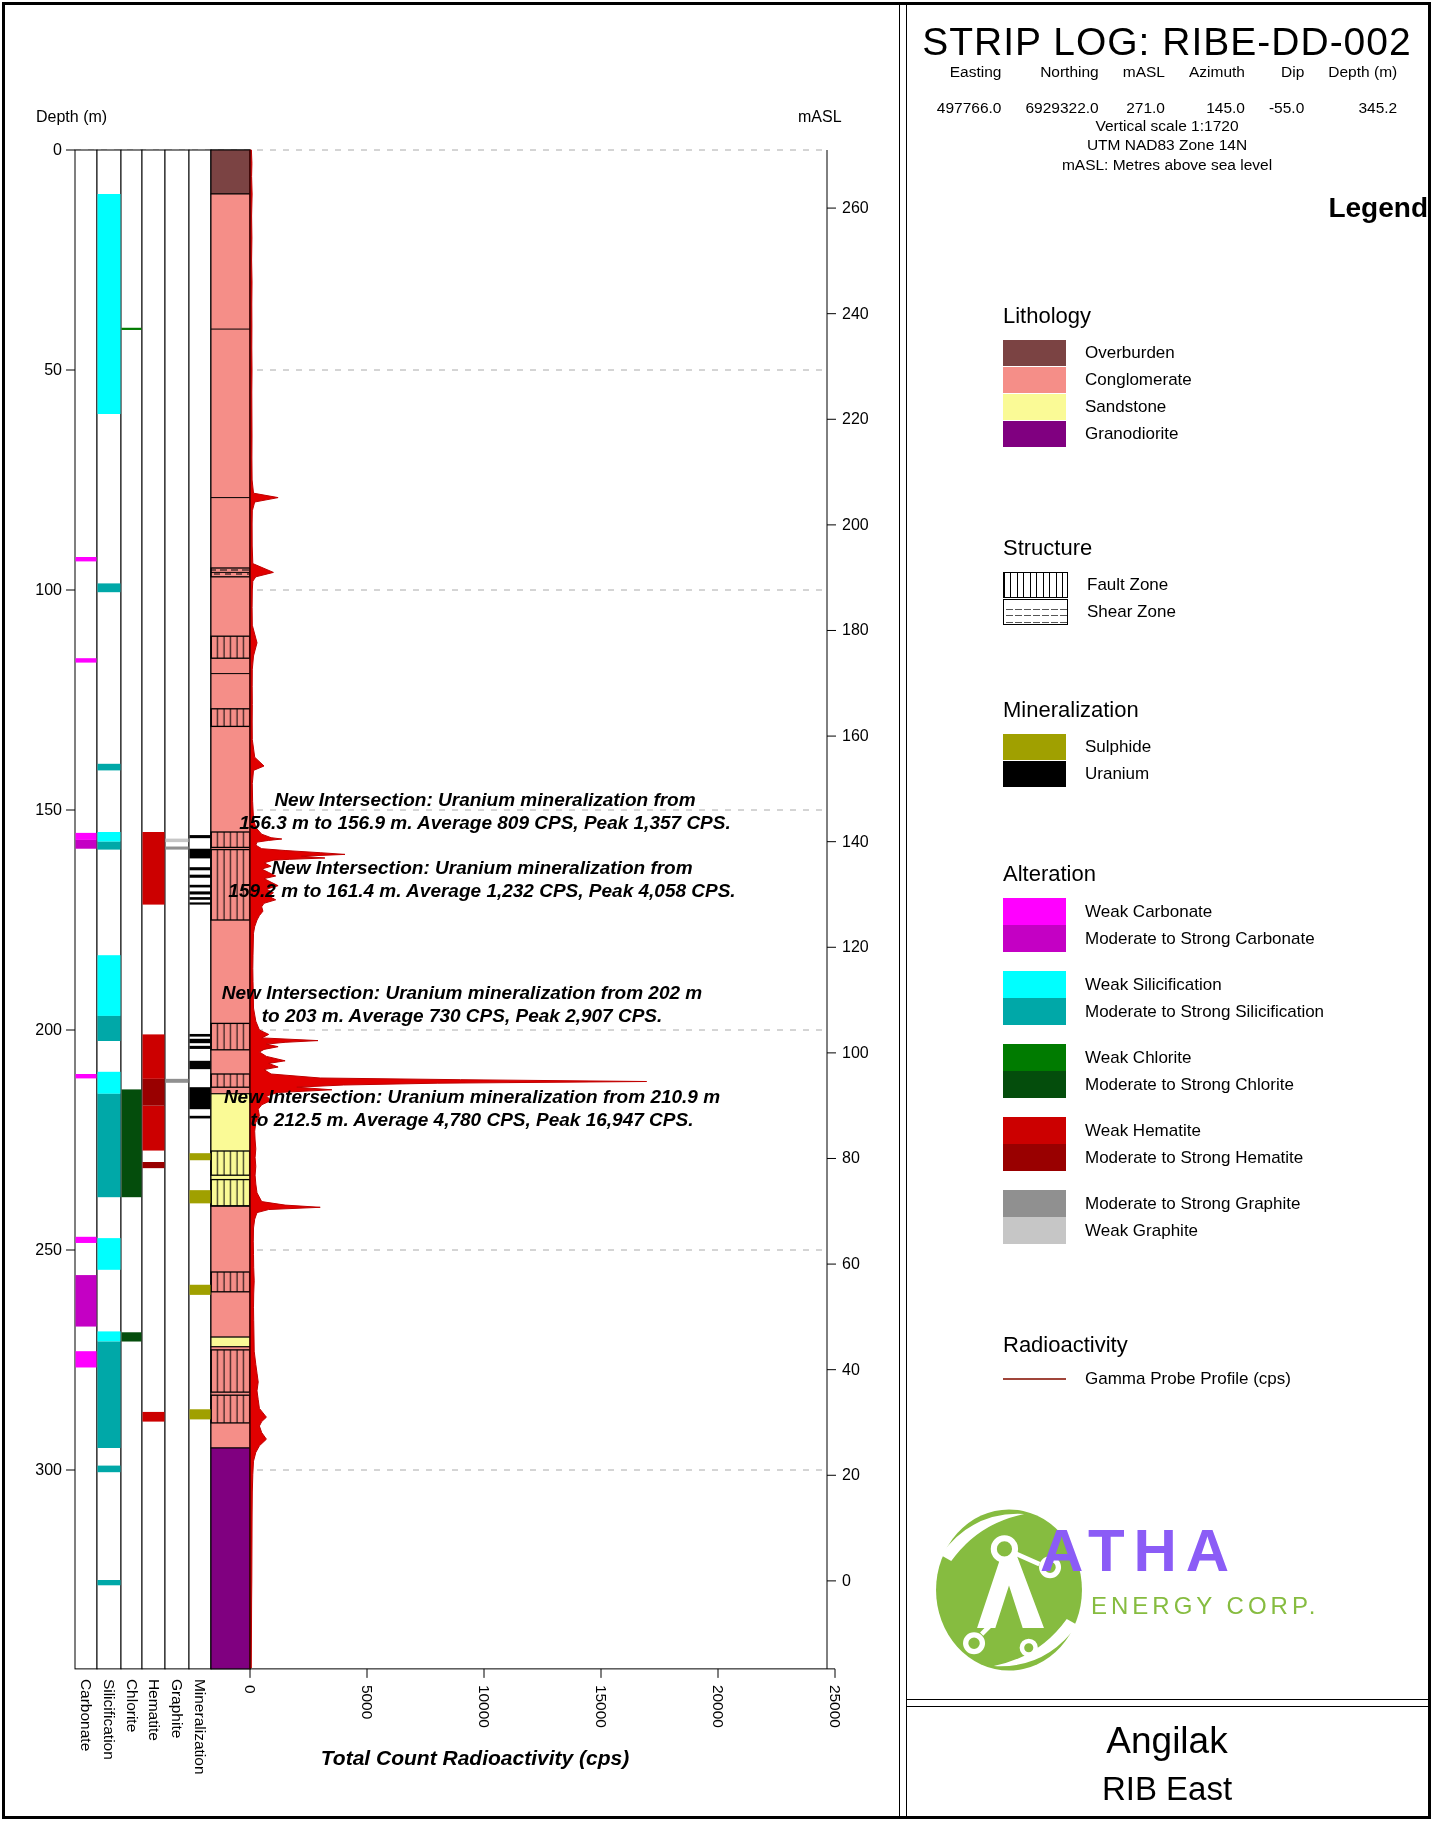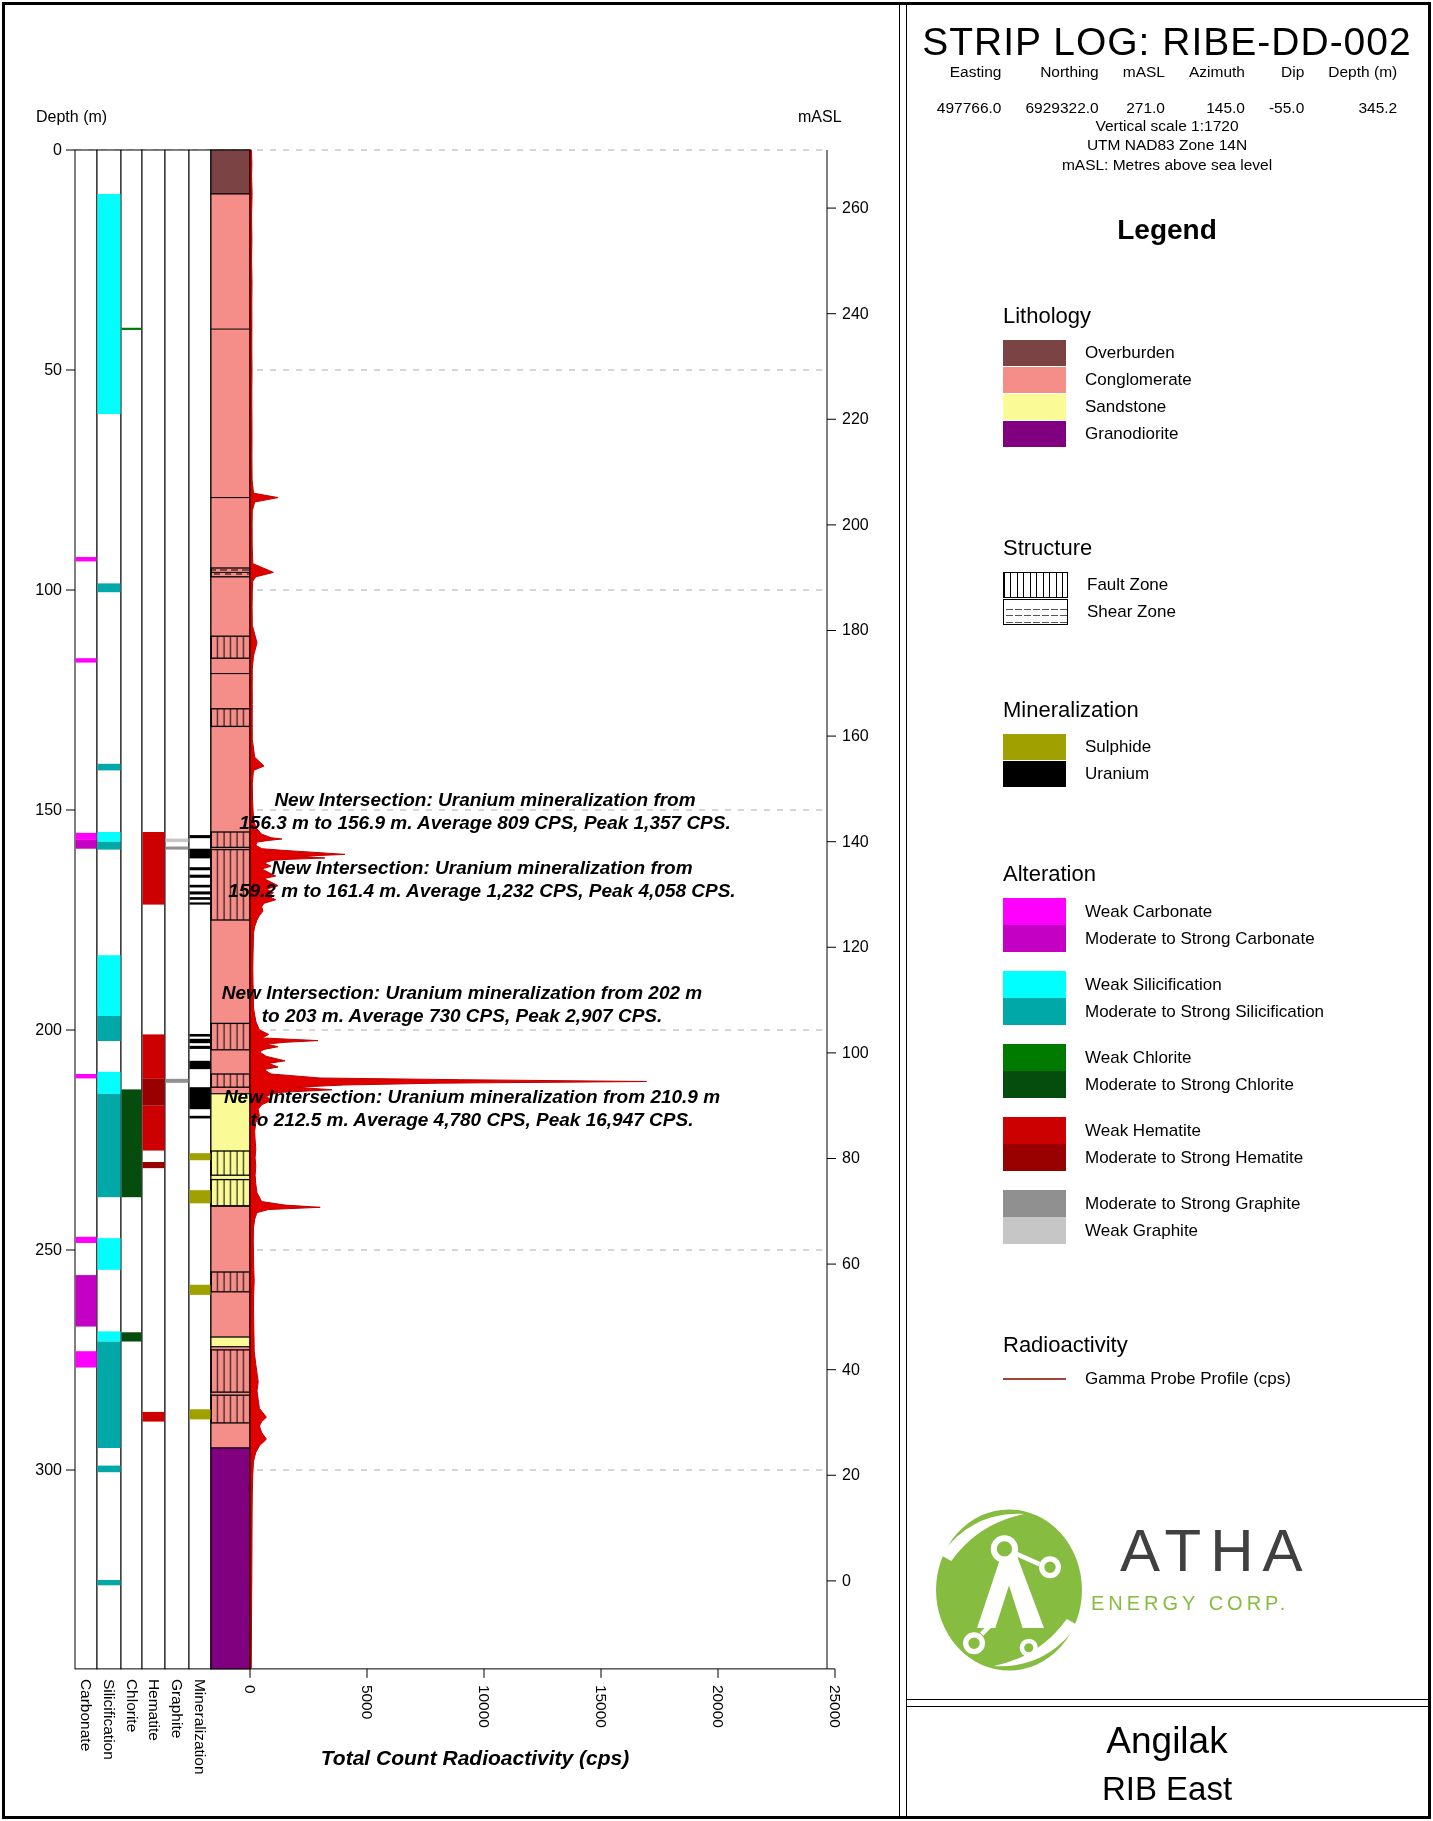--- a/index.html
+++ b/index.html
@@ -10,41 +10,41 @@
   .hline{position:absolute;left:906px;right:5px;height:1px;background:#000}
   #strip-svg{position:absolute;left:0;top:0}
   
   .rp-title{position:absolute;left:906px;width:522px;top:20px;text-align:center;
             font-size:39px;letter-spacing:1px;white-space:nowrap}
   .rp-fields{position:absolute;left:906px;width:522px;top:63px;display:flex;
              justify-content:center;gap:24px;text-align:right;font-size:15.5px}
   .rp-field .v{margin-top:18px}
   .rp-notes{position:absolute;left:906px;width:522px;top:116px;text-align:center;
             font-size:15.5px;line-height:1.25}
-  .legend-title{position:absolute;left:906px;width:522px;top:214px;text-align:center;
+  .legend-title{position:absolute;left:906px;width:522px;top:192px;text-align:right;
                 font-size:28px;font-weight:bold}
   .sec{position:absolute;left:1003px;width:425px}
   .sec h3{font-size:22px;font-weight:normal;margin:4px 0 11px 0}
   .litem{display:flex;align-items:center;margin-bottom:1px}
   .sw{width:63px;height:26px;margin-right:19px;flex:0 0 auto}
   .litem span{font-size:17px}
   .sw-fault{background:repeating-linear-gradient(90deg,#000 0 1px,#fff 1px 6.5px);
             border:1px solid #000;height:24px}
   .sw-shear{background-image:repeating-linear-gradient(90deg,#fff 0 2px,rgba(255,255,255,0) 2px 9px),
             repeating-linear-gradient(180deg,#fff 0 2.5px,#555 2.5px 3.5px,#fff 3.5px 6.5px);
             border:1px solid #000;height:24px}
   .agroup{margin-bottom:19px}
   .arow{display:flex;align-items:center;height:27px}
   .arow .sw{height:27px}
   .arow span{font-size:17px}
   .radio-line{width:63px;height:2px;margin-right:19px;flex:0 0 auto}
   #logo-icon{position:absolute;left:933px;top:1506px}
-  .logo-name{position:absolute;left:1120px;top:1516px;font-size:60px;font-weight:normal;
-             letter-spacing:9px;color:#404040}
-  .logo-sub{position:absolute;left:1091px;top:1592px;font-size:20px;letter-spacing:4px}
+  .logo-name{position:absolute;left:1040px;top:1516px;font-size:60px;font-weight:bold;
+             letter-spacing:9px;color:#8b5cf6}
+  .logo-sub{position:absolute;left:1091px;top:1592px;font-size:24px;letter-spacing:4px}
   .angilak{position:absolute;left:906px;width:522px;top:1720px;text-align:center;font-size:37px}
   .ribeast{position:absolute;left:906px;width:522px;top:1770px;text-align:center;font-size:33px}
 </style>
 </head>
 <body>
 
 <div class="frame"></div>
 <div class="vline" style="left:899px"></div>
 <div class="vline" style="left:906px"></div>
 <div class="hline" style="top:1699px"></div>

